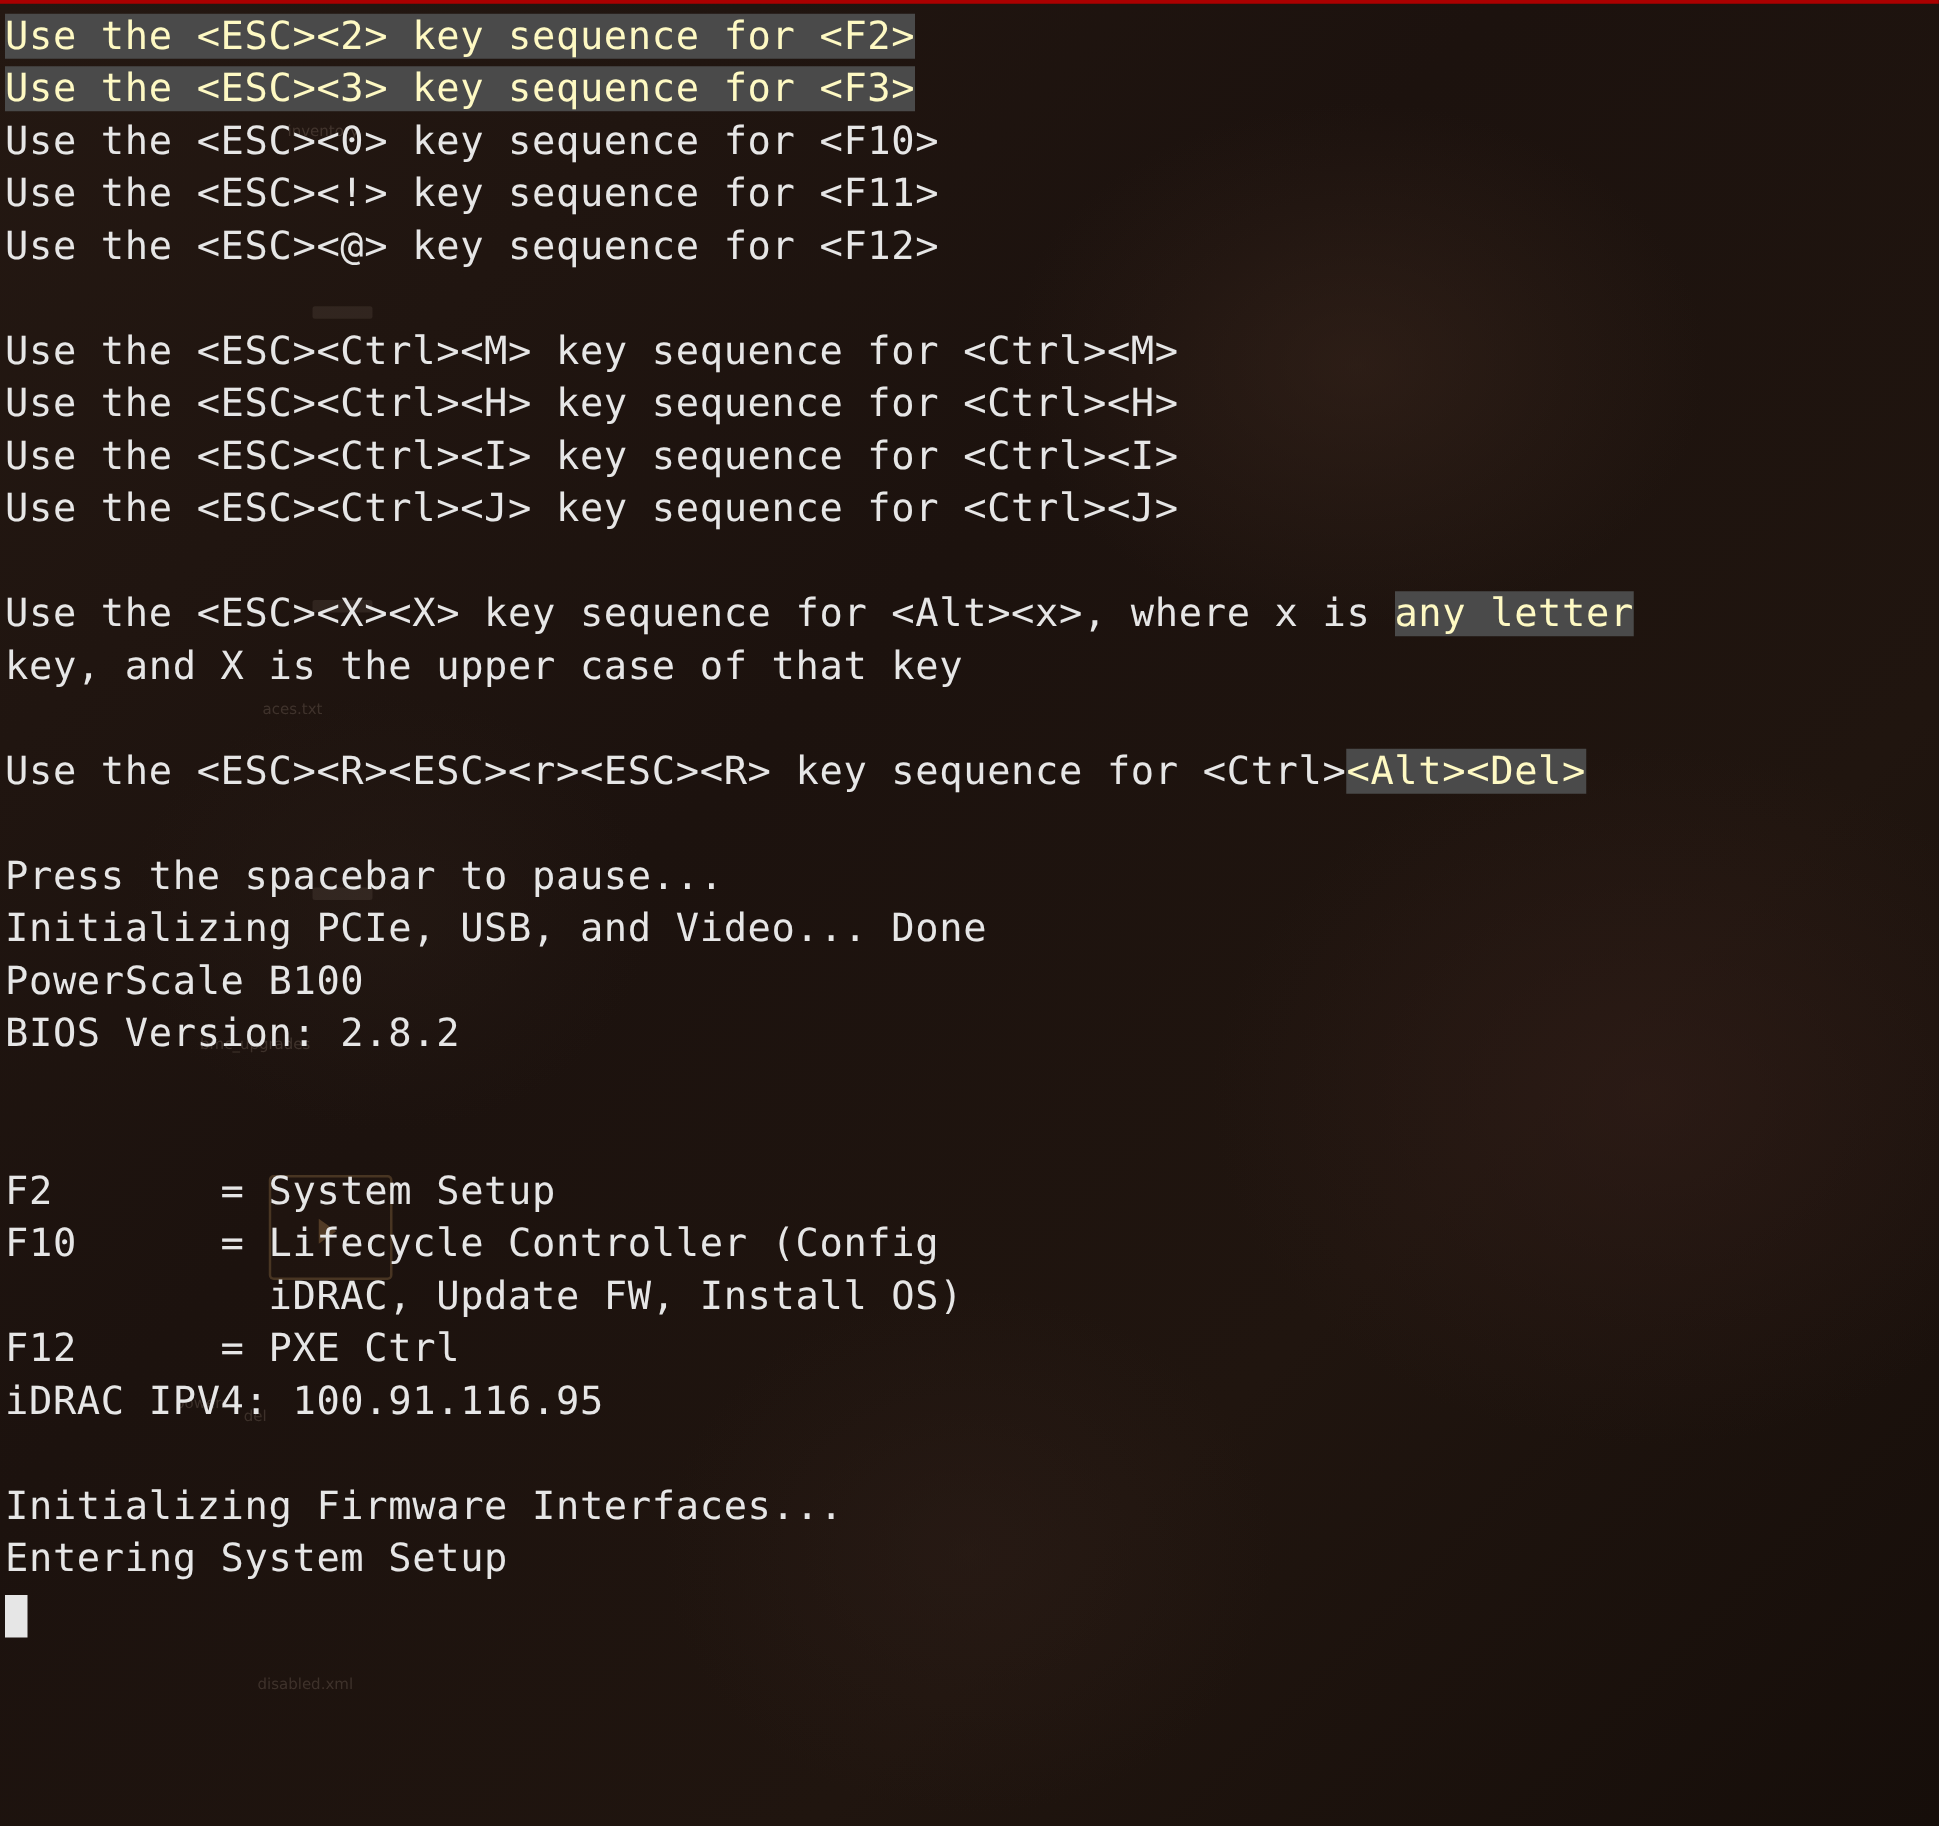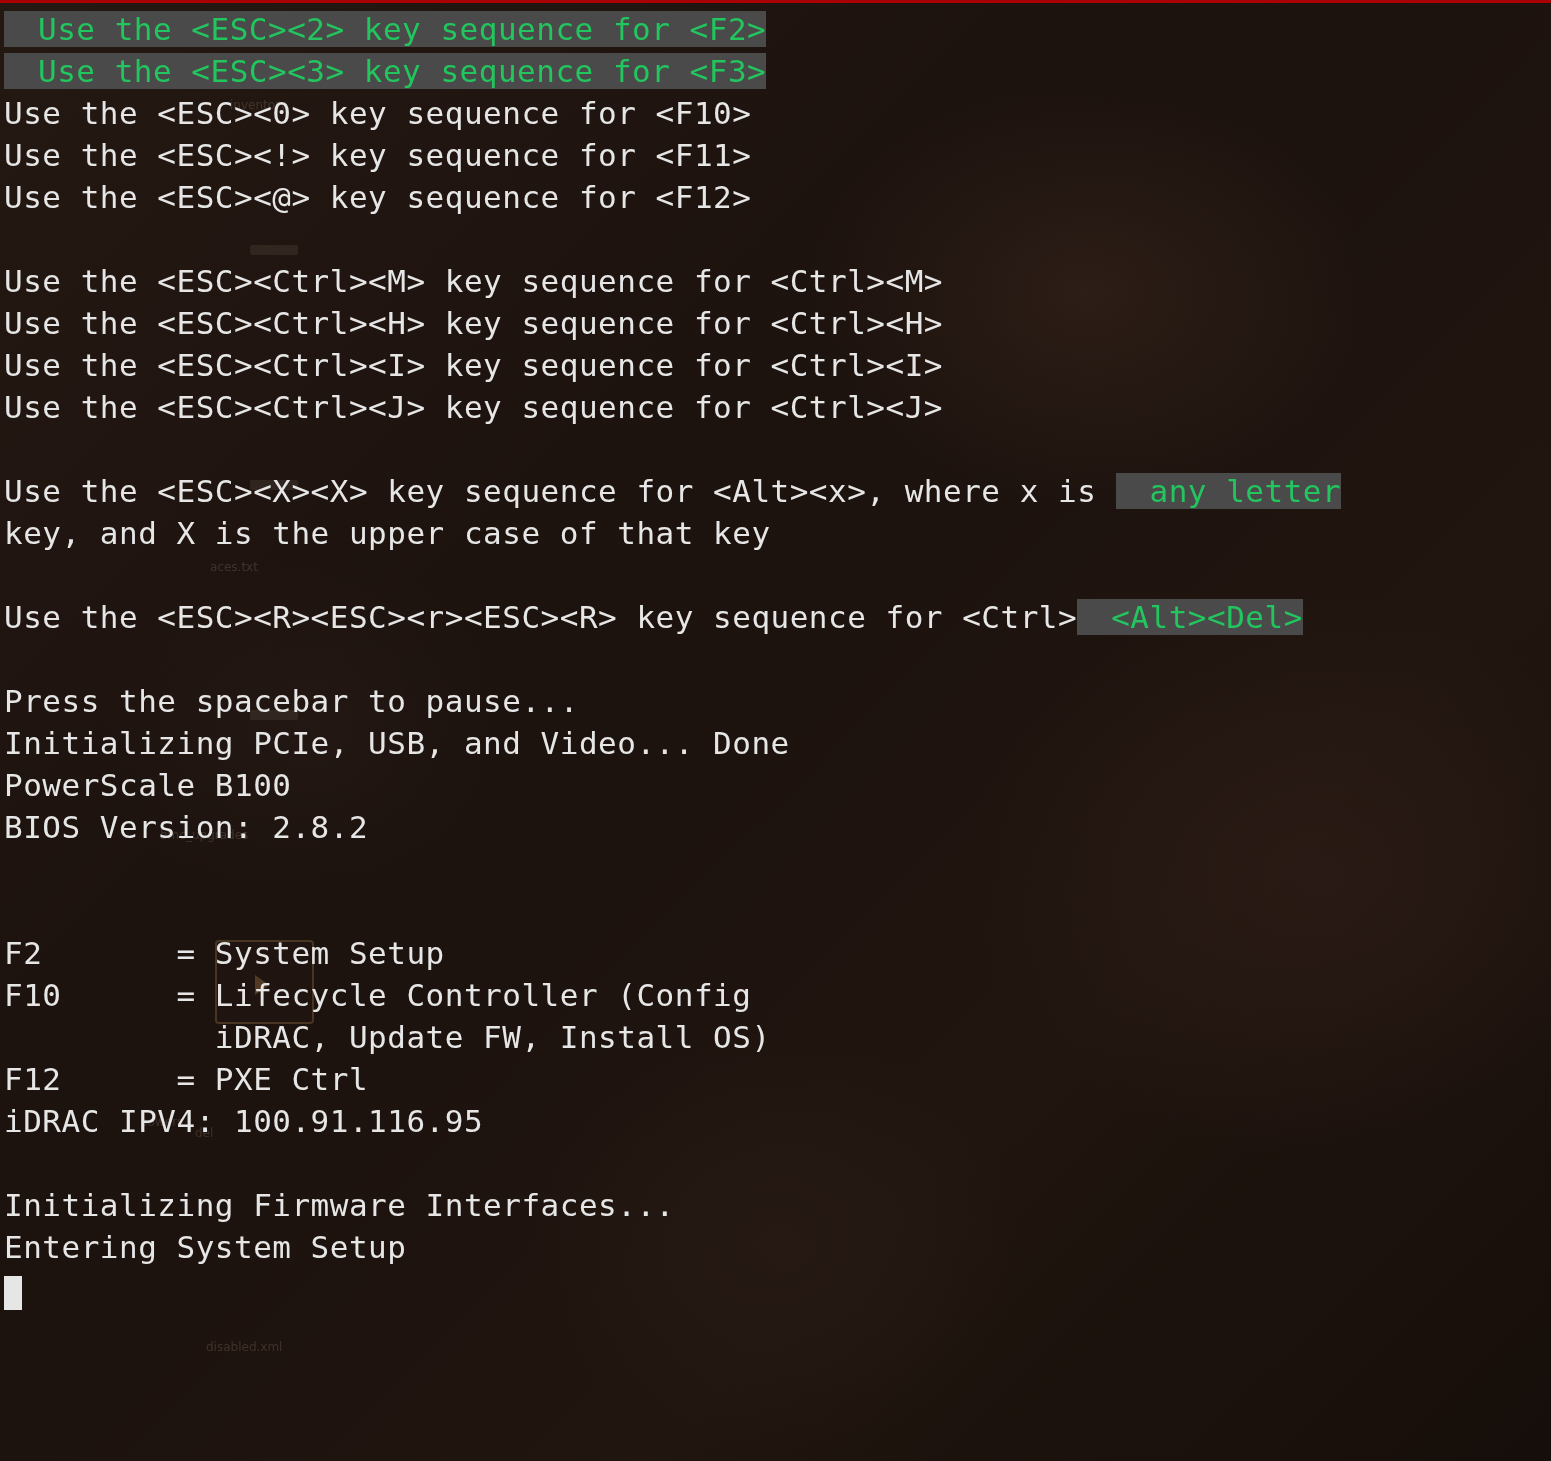--- a/index.html
+++ b/index.html
@@ -72,22 +72,21 @@
     display: block;
     color: #e6e6e6;
     font-size: 31px;
     line-height: 42px;
     letter-spacing: 0.5px;
     white-space: pre;
   }
   .blank { height: 42px; }
   .hl {
     background: #4a4a4a;
-    color: #22c55e;
-    padding-left: 34px;
+    color: #fef9c3;
   }
   .cursor {
     display: inline-block;
     width: 18px;
     height: 34px;
     background: #e6e6e6;
     vertical-align: bottom;
     margin-top: 4px;
   }
 </style>

